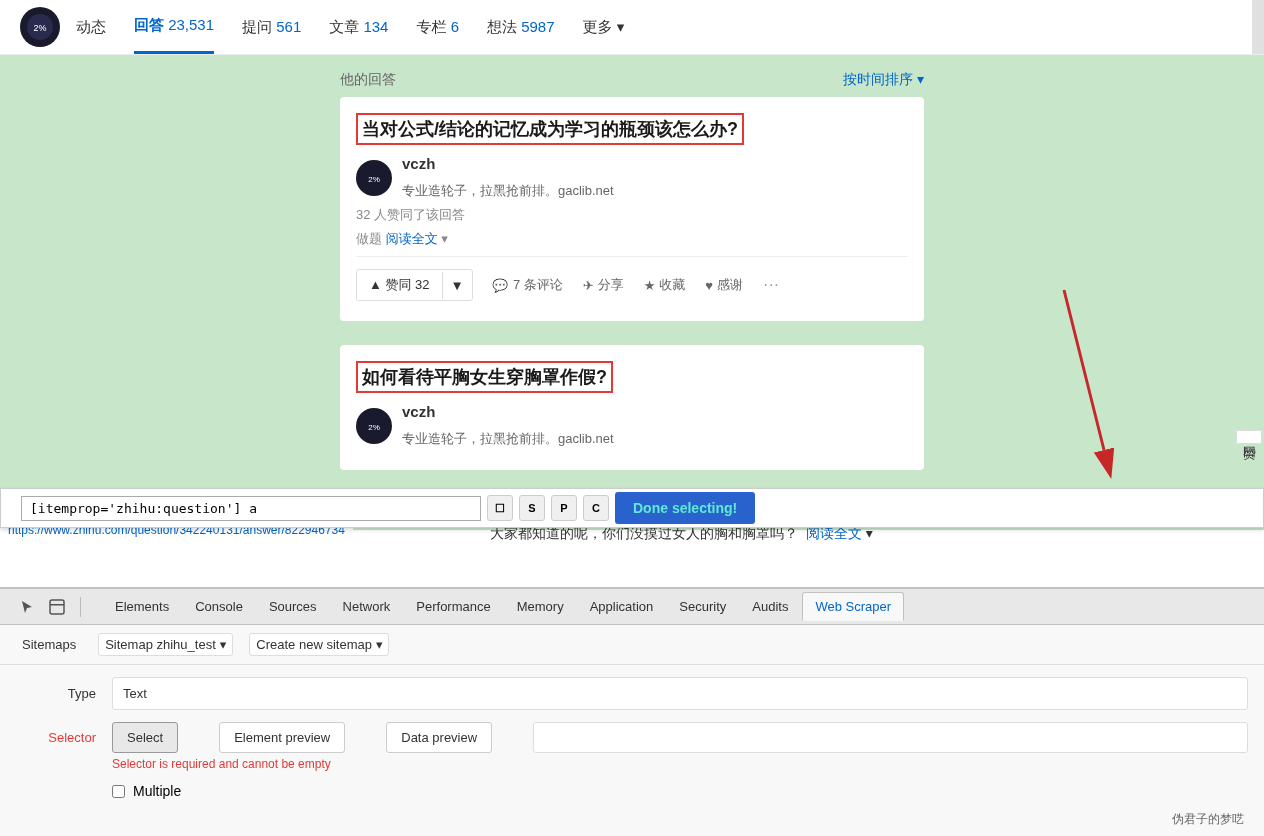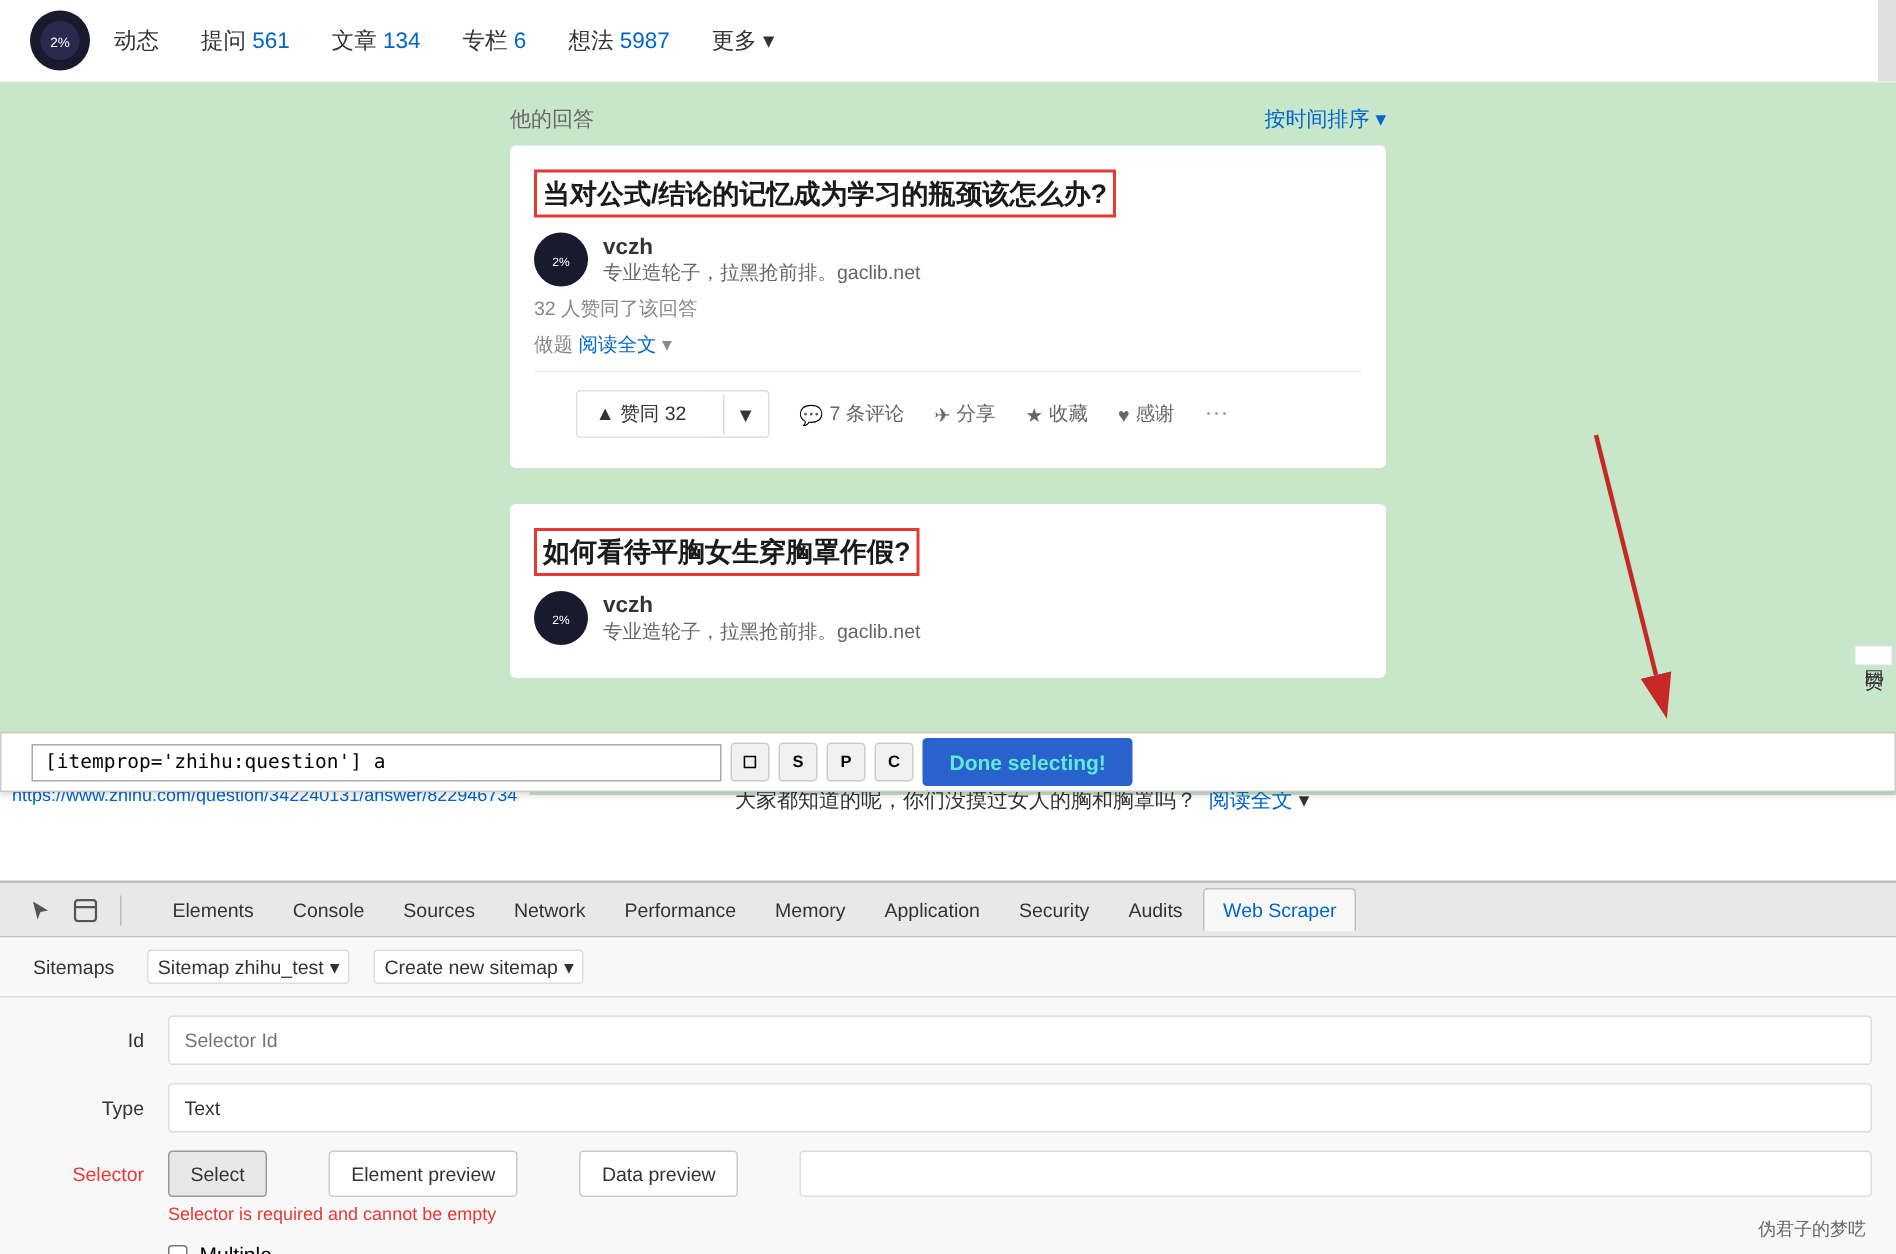--- a/index.html
+++ b/index.html
@@ -108,21 +108,21 @@
       width: 36px;
       height: 36px;
       background: #1a1a2e;
       border-radius: 50%;
       display: flex; align-items: center; justify-content: center;
       color: #fff; font-size: 9px;
       flex-shrink: 0;
     }
 
     .user-info .name { font-weight: bold; font-size: 15px; color: #333; }
-    .user-info .bio { font-size: 13px; color: #666; }
+    .user-info .bio { font-size: 13px; color: #666; margin-top: 10px; }
 
     .likes-text {
       color: #888;
       font-size: 13px;
       margin: 6px 0;
     }
 
     .read-more {
       color: #888; font-size: 13px;
     }
@@ -133,25 +133,24 @@
       align-items: center;
       gap: 20px;
       padding: 12px 0 4px;
       border-top: 1px solid #eee;
       margin-top: 8px;
     }
 
     .btn-like {
       display: flex;
       align-items: center;
-      gap: 12px;
+      gap: 0;
       border: 1px solid #ddd;
       border-radius: 3px;
       overflow: hidden;
-      margin-left: 28px;
     }
     .btn-like-main {
       background: #fff;
       border: none;
       padding: 6px 12px;
       font-size: 13px;
       color: #333;
       cursor: pointer;
       display: flex; align-items: center; gap: 4px;
     }
@@ -464,20 +463,23 @@
     <div class="top-nav">
       <div class="nav-logo">
         <svg width="36" height="36" viewBox="0 0 36 36">
           <circle cx="18" cy="18" r="17" fill="#1a1a2e"></circle>
           <circle cx="18" cy="18" r="13" fill="#2a2a4e"></circle>
           <text x="18" y="22" text-anchor="middle" fill="white" font-size="9" font-family="sans-serif">2%</text>
         </svg>
       </div>
       <div class="nav-items">
         <div class="nav-item">动态</div>
+        <div class="nav-item active">
+          回答 <span class="count">23,531</span>
+        </div>
         <div class="nav-item">提问 <span style="color:#0066cc">561</span></div>
         <div class="nav-item">文章 <span style="color:#0066cc">134</span></div>
         <div class="nav-item">专栏 <span style="color:#0066cc">6</span></div>
         <div class="nav-item">想法 <span style="color:#0066cc">5987</span></div>
         <div class="nav-item">更多 ▾</div>
       </div>
 
       <div class="page-scrollbar"></div>
     </div>
 
@@ -620,24 +622,20 @@
           <span>▾</span>
         </div>
         <div class="sitemap-dropdown">
           <span>Create new sitemap</span>
           <span>▾</span>
         </div>
       </div>
 
       <div class="form-area">
 
-        <div class="form-row">
-          <span class="form-label">Id</span>
-          <input class="form-input" placeholder="Selector Id" style="">
-        </div>
 
         <div class="form-row">
           <span class="form-label">Type</span>
           <div class="form-select-display">Text</div>
         </div>
 
         <div class="form-row">
           <span class="form-label error">Selector</span>
           <div class="selector-row" style="flex: 1; gap: 41px;">
             <button class="selector-btn active">Select</button>

